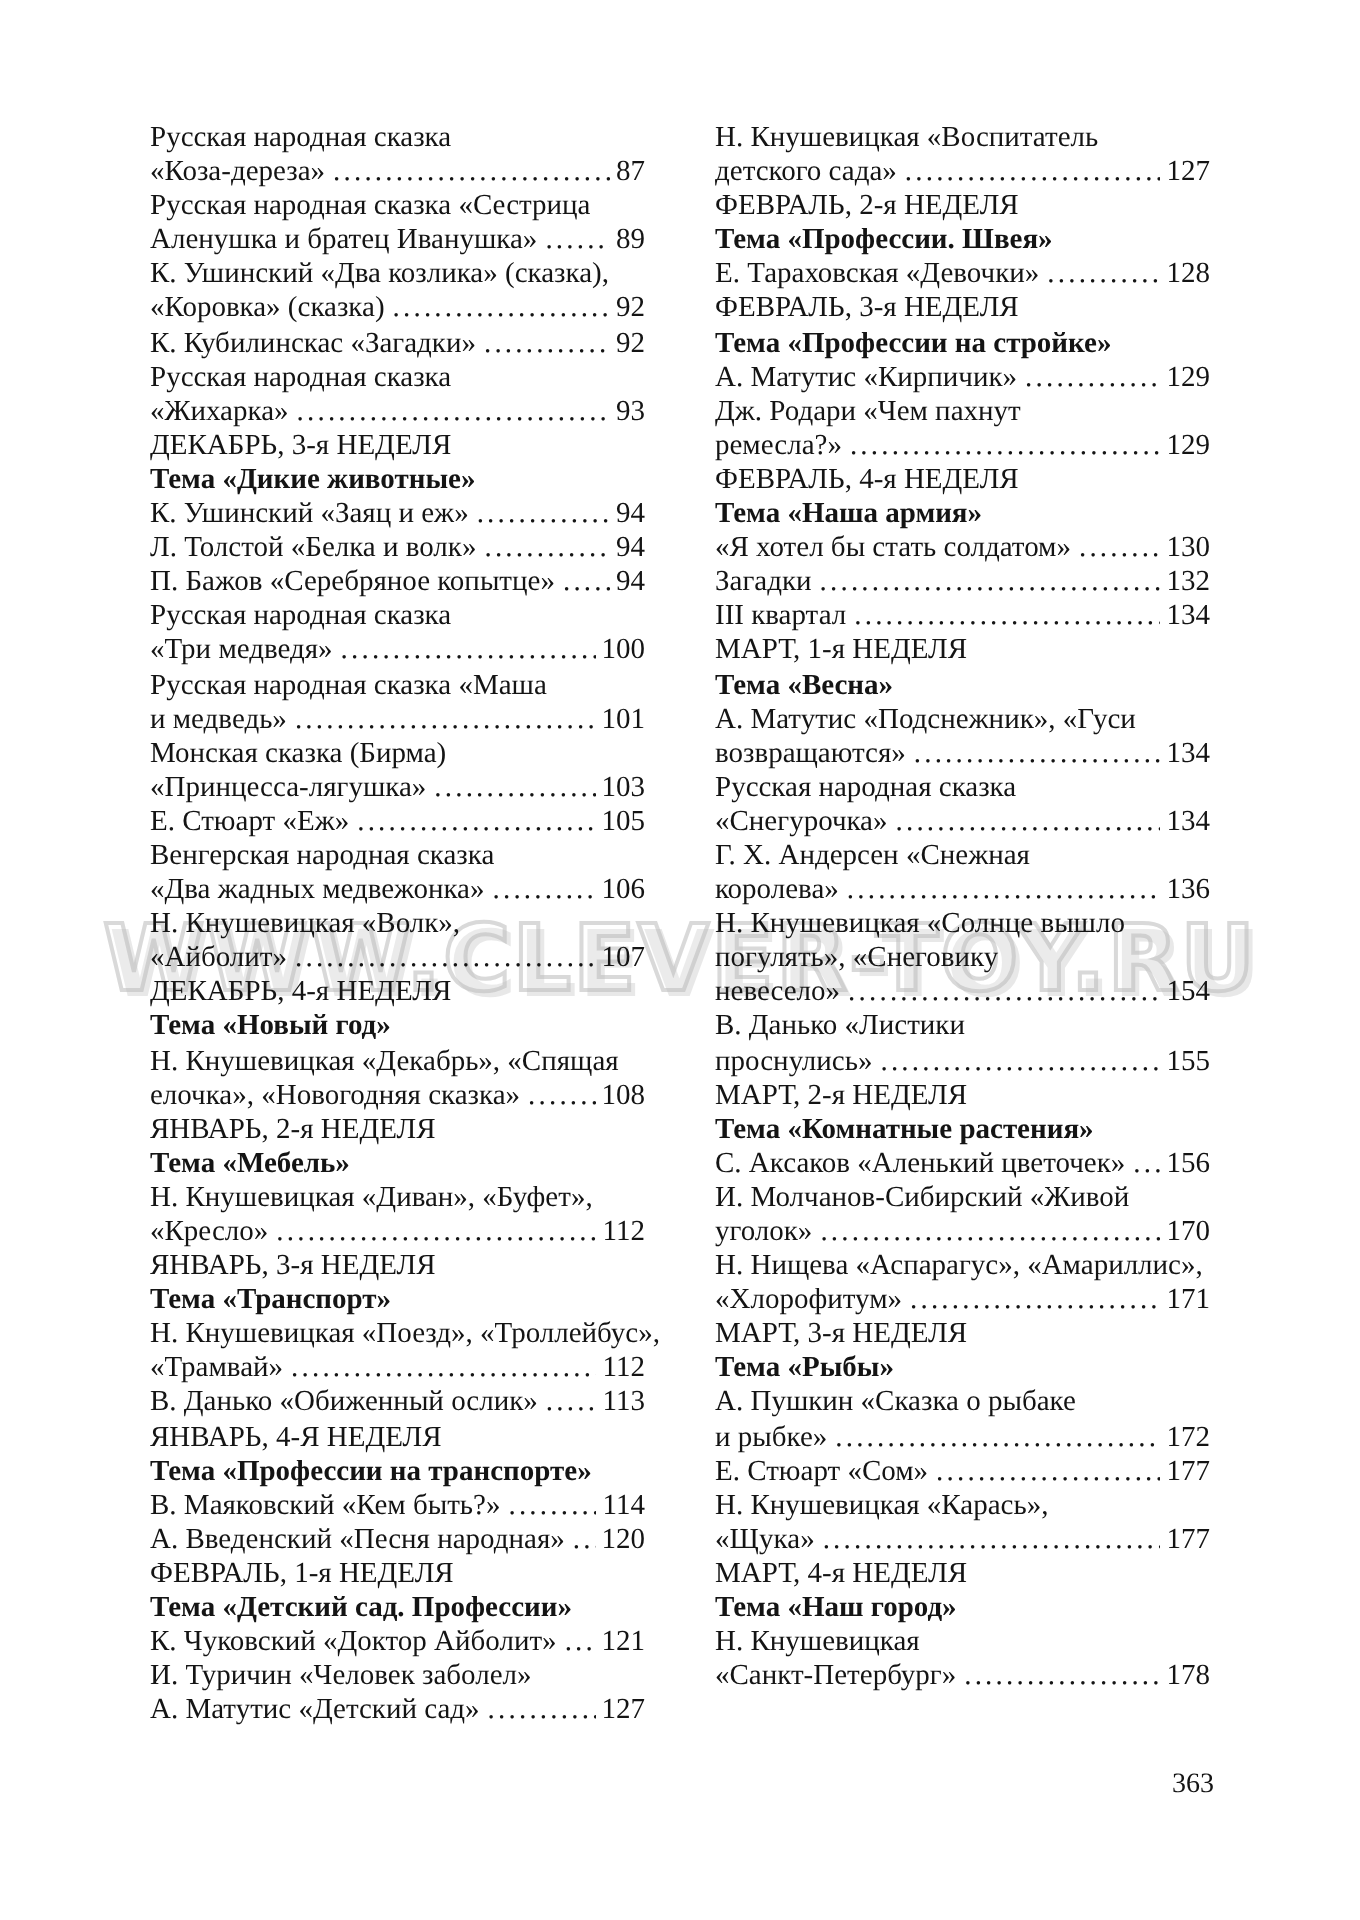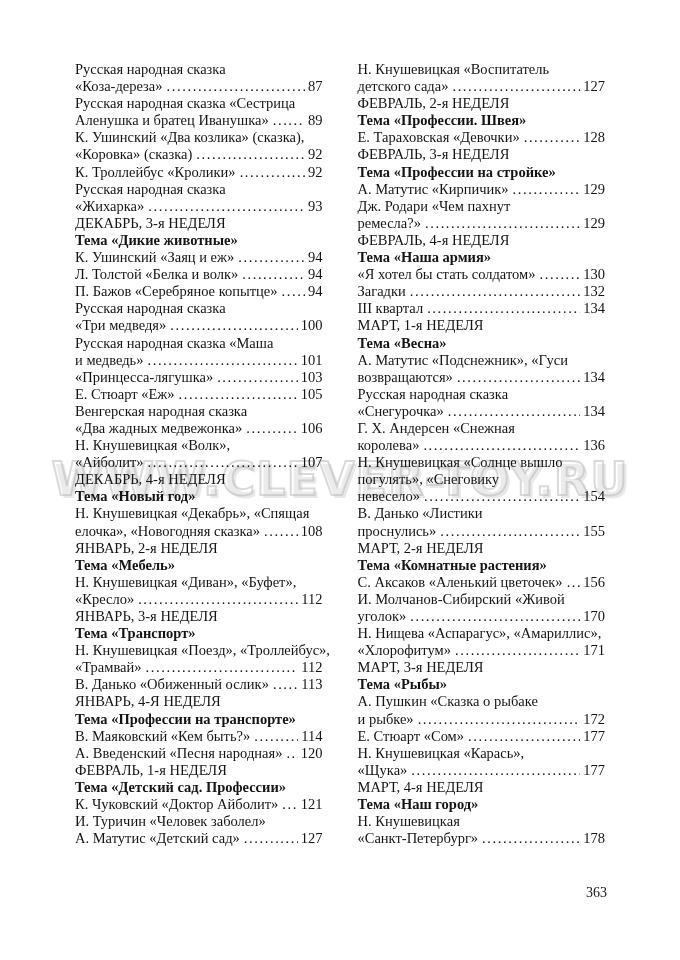--- a/index.html
+++ b/index.html
@@ -96,21 +96,21 @@
         </div>
         <div class="row">
           <span class="t">К. Ушинский «Два козлика» (сказка),</span>
         </div>
         <div class="row">
           <span class="t">«Коровка» (сказка)</span>
           <span class="leader"></span>
           <span class="pg">92</span>
         </div>
         <div class="row">
-          <span class="t">К. Троллейбус «Кролики»</span>
+          <span class="t">К. Кубилинскас «Загадки»</span>
           <span class="leader"></span>
           <span class="pg">92</span>
         </div>
         <div class="row">
           <span class="t">Русская народная сказка</span>
         </div>
         <div class="row">
           <span class="t">«Жихарка»</span>
           <span class="leader"></span>
           <span class="pg">93</span>
@@ -144,20 +144,23 @@
           <span class="leader"></span>
           <span class="pg">100</span>
         </div>
         <div class="row">
           <span class="t">Русская народная сказка «Маша</span>
         </div>
         <div class="row">
           <span class="t">и медведь»</span>
           <span class="leader"></span>
           <span class="pg">101</span>
+        </div>
+        <div class="row">
+          <span class="t">Монская сказка (Бирма)</span>
         </div>
         <div class="row">
           <span class="t">«Принцесса-лягушка»</span>
           <span class="leader"></span>
           <span class="pg">103</span>
         </div>
         <div class="row">
           <span class="t">Е. Стюарт «Еж»</span>
           <span class="leader"></span>
           <span class="pg">105</span>

